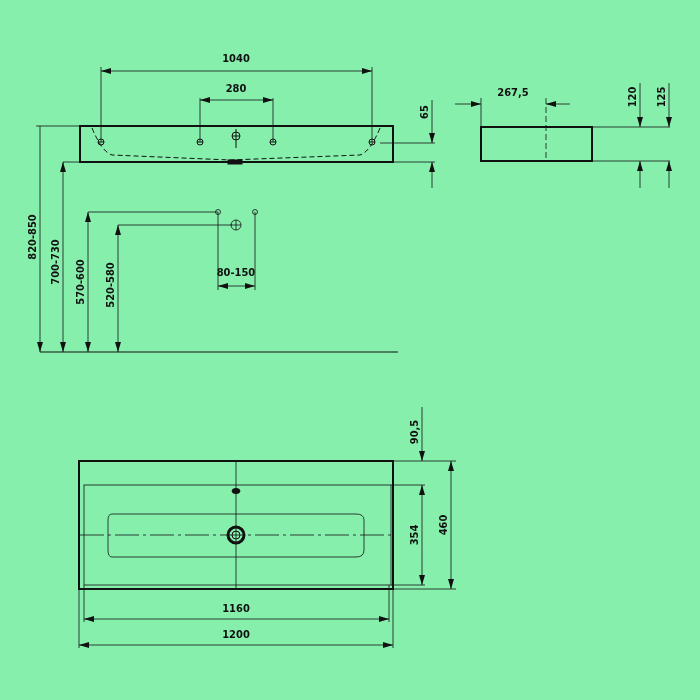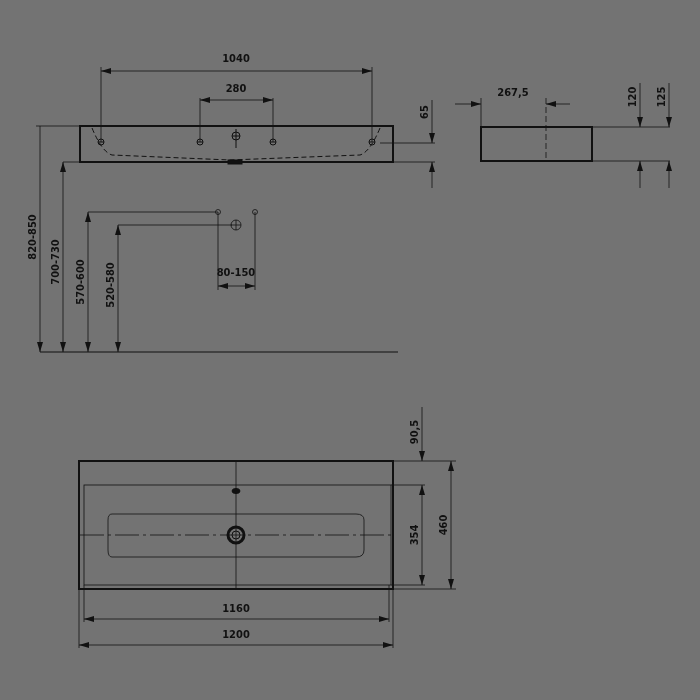--- a/index.html
+++ b/index.html
@@ -1,16 +1,16 @@
 <!DOCTYPE html>
 <html><head>
 <meta charset="utf-8">
 <style>
   html,body{margin:0;padding:0;background:#ffffff;}
-  #canvas{position:relative;width:700px;height:700px;background:#737373;overflow:hidden;}
+  #canvas{position:relative;width:700px;height:700px;background:#86efac;overflow:hidden;}
   svg{position:absolute;left:0;top:0;}
   .dim{font-family:"DejaVu Sans Condensed","DejaVu Sans",sans-serif;font-size:11px;font-weight:bold;fill:#111;}
 </style>
 </head>
 <body>
 
 <div id="canvas">
 <svg width="700" height="700" viewBox="0 0 700 700">
   <defs>
     <marker id="ar" viewBox="0 0 10 6" refX="10" refY="3" markerWidth="10" markerHeight="6" orient="auto-start-reverse" markerUnits="userSpaceOnUse">

